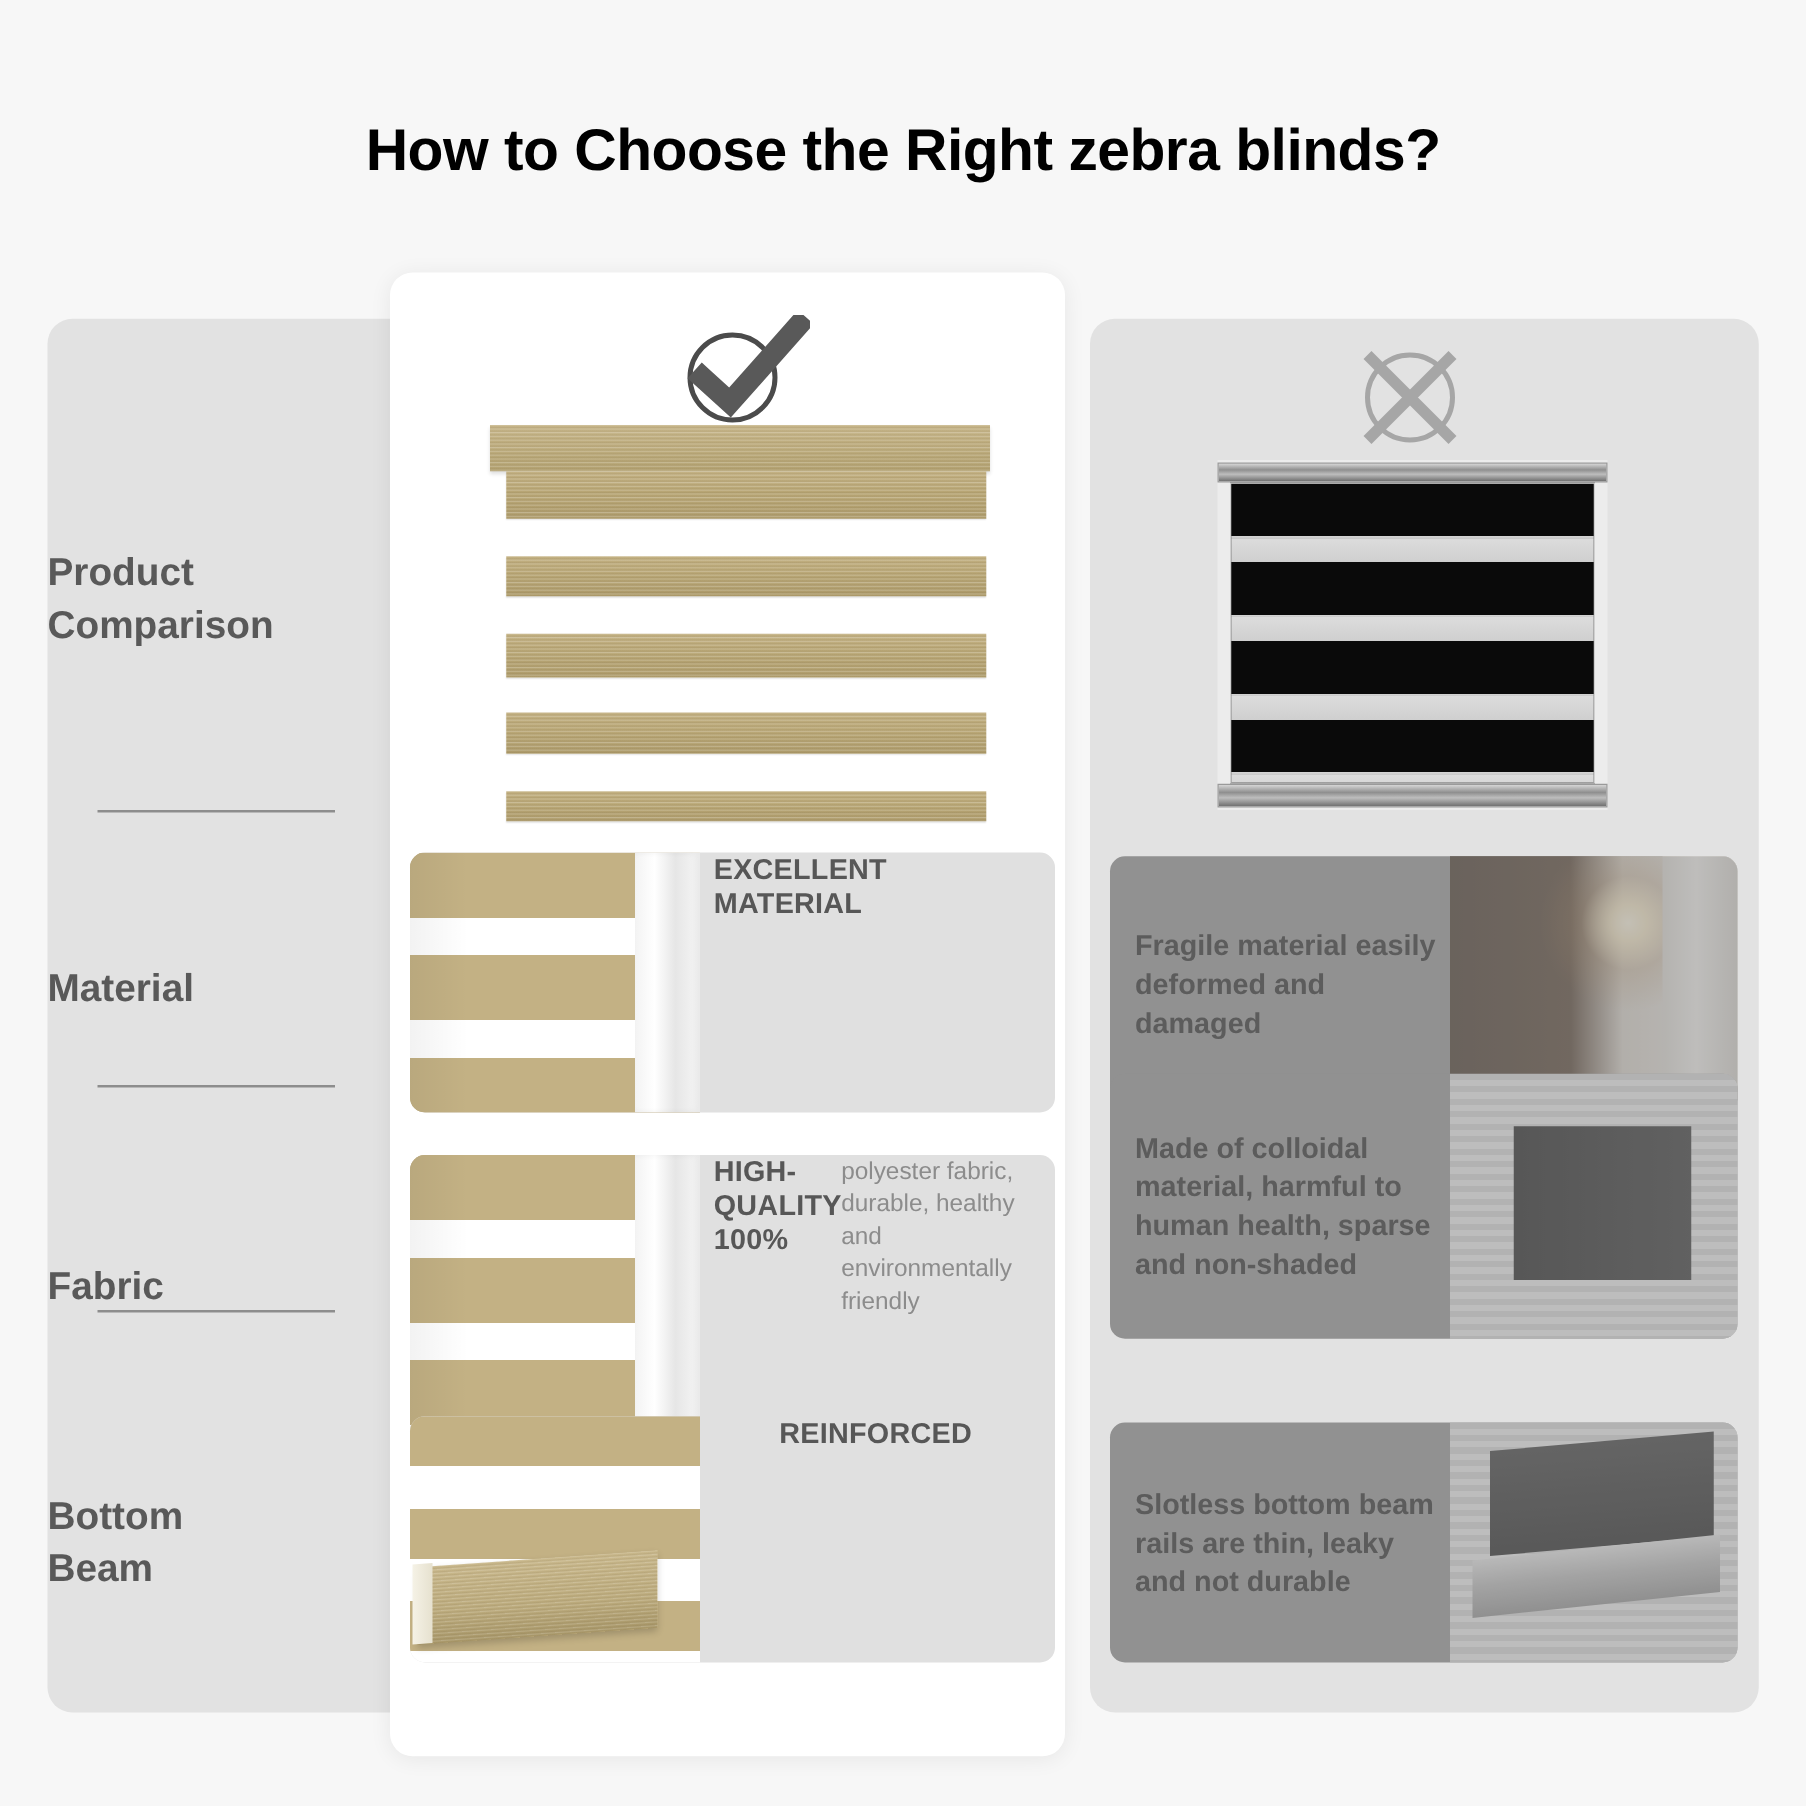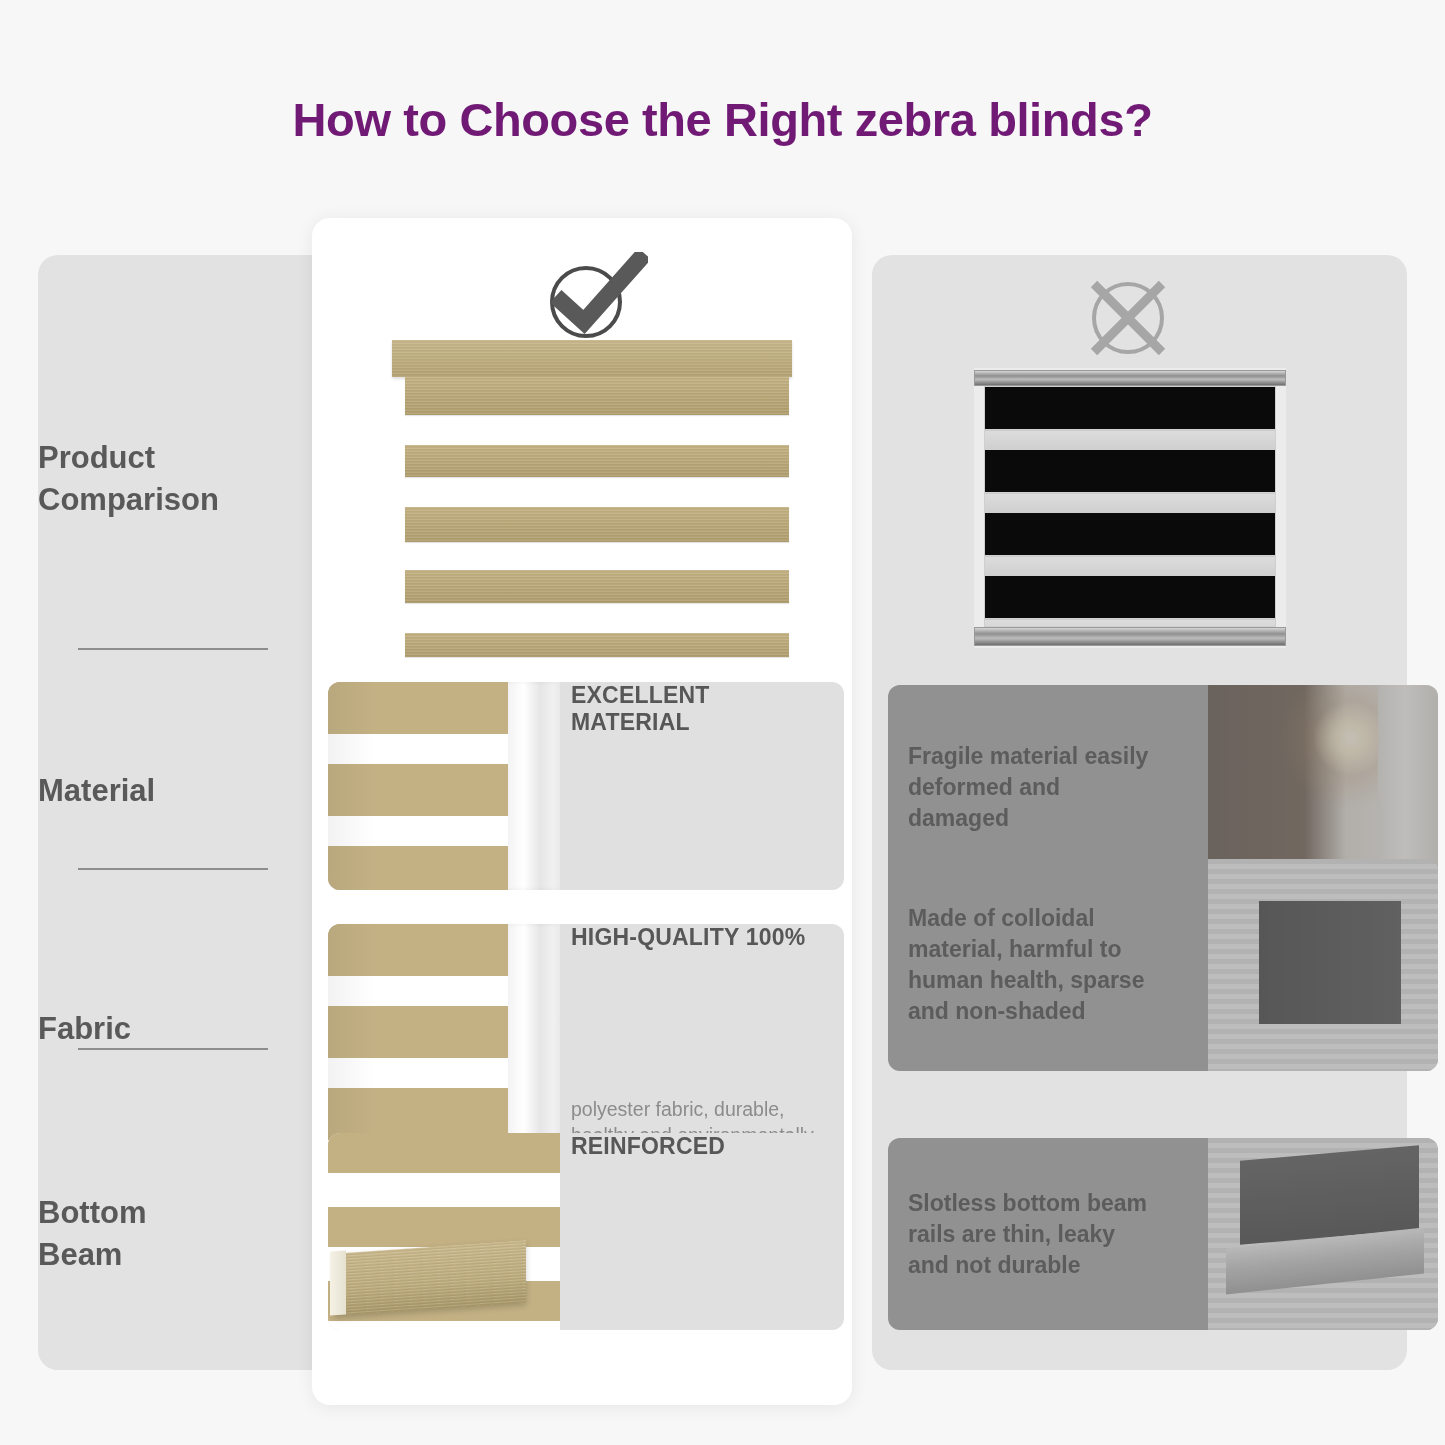--- a/index.html
+++ b/index.html
@@ -17,21 +17,21 @@
 
   
   .page-title {
     position: absolute;
     left: 0;
     top: 92px;
     width: 1445px;
     text-align: center;
     font-size: 47px;
     font-weight: bold;
-    color: #701a75;
+    color: #000000;
     letter-spacing: -0.4px;
   }
 
   
   .gray-panel {
     position: absolute;
     background: #e2e2e2;
     border-radius: 20px;
   }
   #panel-left  { left: 38px;  top: 255px; width: 655px; height: 1115px; }
@@ -176,22 +176,22 @@
     width: 232px;
     height: 100%;
   }
   .feature-text {
     position: absolute;
     left: 243px;
     right: 14px;
     top: 0;
     height: 100%;
     display: flex;
-    flex-direction: column;
-    justify-content: space-between;
+    flex-direction: row;
+    justify-content: center;
   }
   .feature-heading {
     font-size: 23px;
     font-weight: bold;
     color: #575757;
     letter-spacing: 0.2px;
     margin-bottom: 14px;
   }
   .feature-body {
     font-size: 19.5px;
@@ -244,21 +244,20 @@
   }
 
   
   .drawback-card {
     position: absolute;
     left: 888px;
     width: 502px;
     border-radius: 12px;
     overflow: hidden;
     background: #919191;
-    padding-left: 48px;
   }
   #drawback-0 { top: 685px;  height: 205px; }
   #drawback-1 { top: 859px;  height: 212px; }
   #drawback-2 { top: 1138px; height: 192px; }
 
   .drawback-photo {
     position: absolute;
     right: 0; top: 0;
     width: 230px;
     height: 100%;

